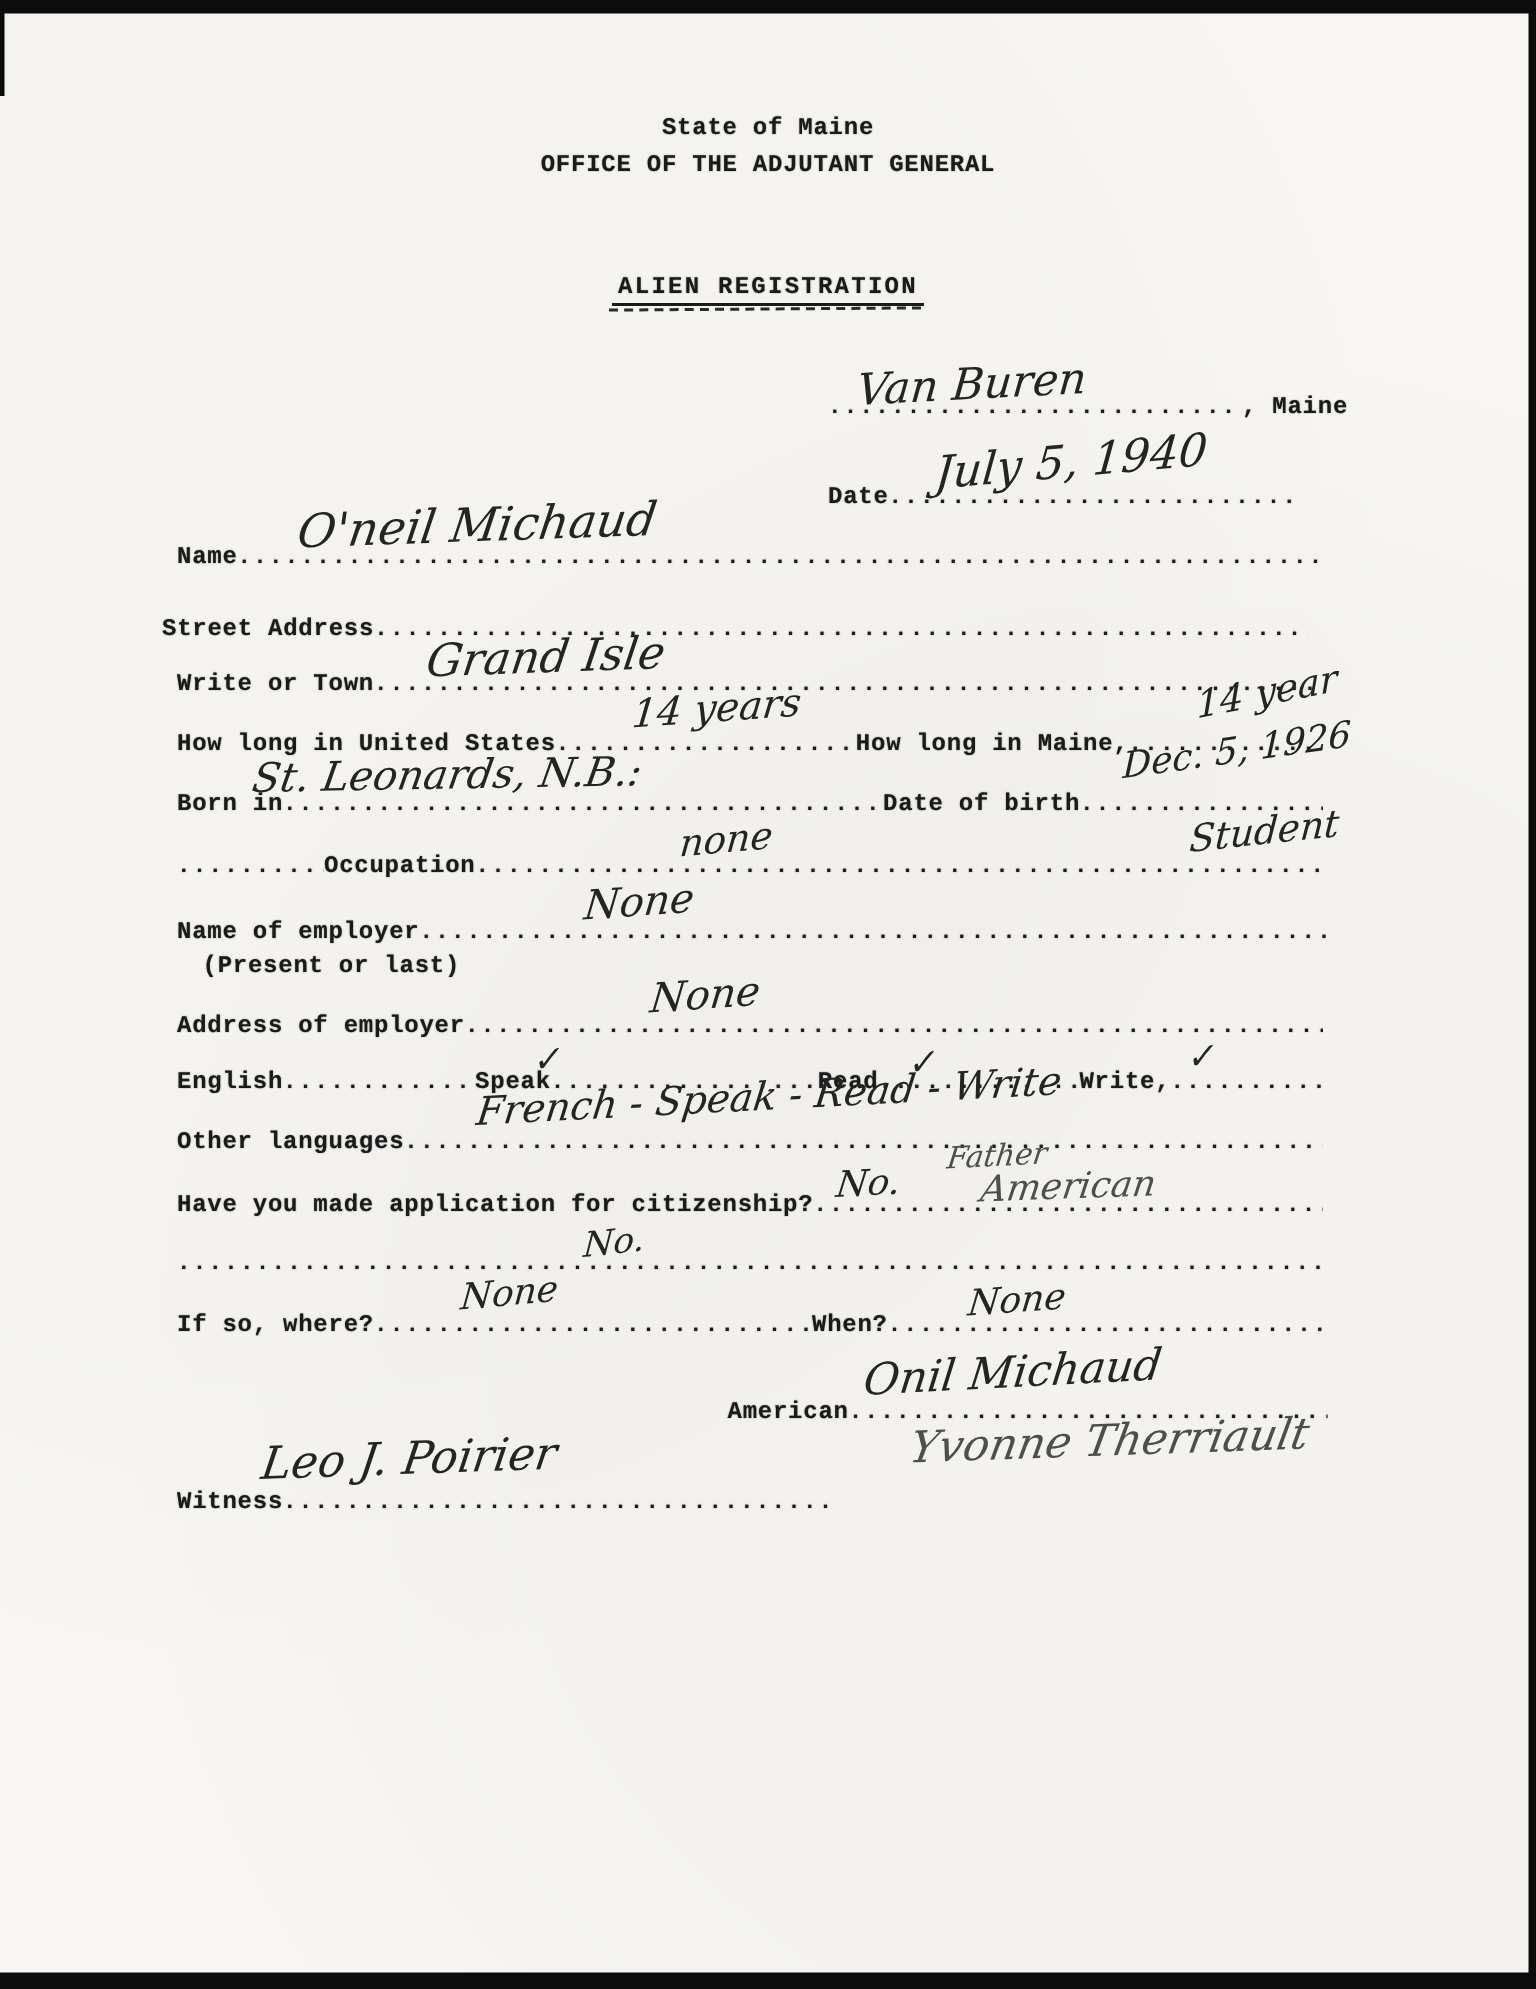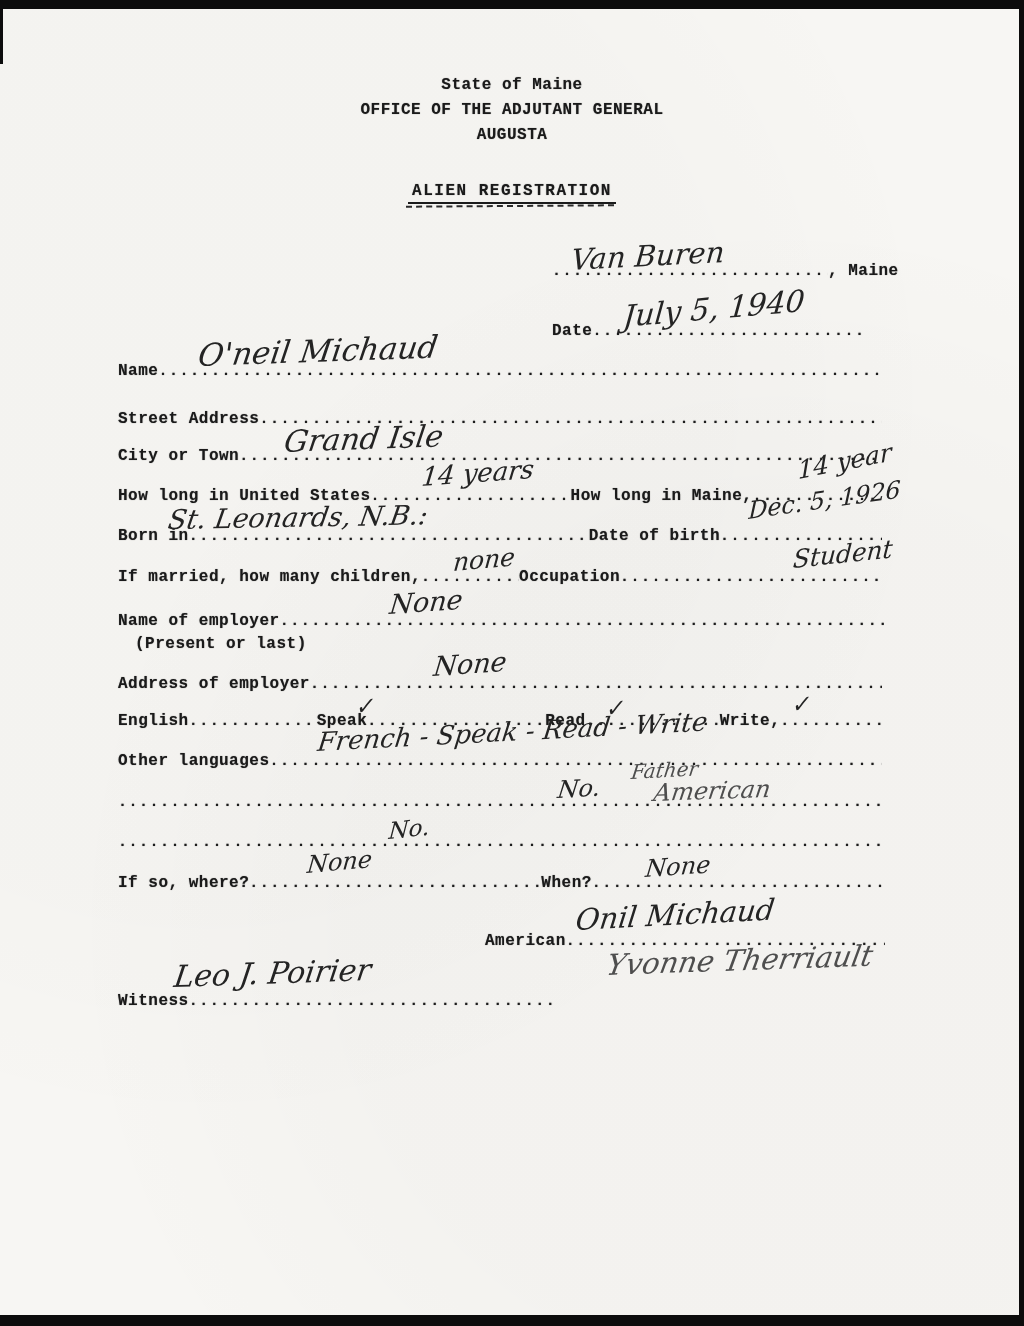--- a/index.html
+++ b/index.html
@@ -50,67 +50,65 @@
 
 <div class="page">
 
   <div class="edge top"></div>
   <div class="edge bottom"></div>
   <div class="edge right"></div>
   <div class="edge left"></div>
 
   <div class="hdr typed" style="top:76px">State of Maine</div>
   <div class="hdr typed" style="top:101px">OFFICE OF THE ADJUTANT GENERAL</div>
-  <div class="hdr typed" style="top:126px">AUGUSTA</div>
 
   <div class="title-wrap" style="top:182px">
     <span class="title-inner"><span class="typed title">ALIEN REGISTRATION</span></span>
   </div>
 
   <div class="row" style="left:552px;top:262px;width:344px">
     <span class="dots fixed" style="width:276px">............................................................................................................................................................................................................................</span>
     <span class="typed">, Maine</span>
   </div>
 
   <div class="row" style="left:552px;top:322px;width:312px">
     <span class="typed">Date</span>
     <span class="dots">............................................................................................................................................................................................................................</span>
   </div>
 
   <div class="row" style="left:118px;top:362px;width:764px">
     <span class="typed">Name</span>
     <span class="dots">............................................................................................................................................................................................................................</span>
   </div>
 
-  <div class="row" style="left:118px;top:410px;width:764px">
+  <div class="row" style="left:108px;top:410px;width:764px">
     <span class="typed">Street Address</span>
     <span class="dots">............................................................................................................................................................................................................................</span>
   </div>
 
   <div class="row" style="left:118px;top:447px;width:764px">
-    <span class="typed">City or Town</span>
+    <span class="typed">Write or Town</span>
     <span class="dots">............................................................................................................................................................................................................................</span>
   </div>
 
   <div class="row" style="left:118px;top:487px;width:764px">
     <span class="typed">How long in United States</span>
     <span class="dots fixed" style="width:200px">............................................................................................................................................................................................................................</span>
     <span class="typed">How long in Maine,</span>
     <span class="dots">............................................................................................................................................................................................................................</span>
   </div>
 
   <div class="row" style="left:118px;top:527px;width:764px">
     <span class="typed">Born in</span>
     <span class="dots fixed" style="width:400px">............................................................................................................................................................................................................................</span>
     <span class="typed">Date of birth</span>
     <span class="dots">............................................................................................................................................................................................................................</span>
   </div>
 
   <div class="row" style="left:118px;top:568px;width:764px">
-    <span class="typed">If married, how many children,</span>
     <span class="dots fixed" style="width:98px">............................................................................................................................................................................................................................</span>
     <span class="typed">Occupation</span>
     <span class="dots">............................................................................................................................................................................................................................</span>
   </div>
 
   <div class="row" style="left:118px;top:612px;width:766px">
     <span class="typed">Name of employer</span>
     <span class="dots">............................................................................................................................................................................................................................</span>
   </div>
   <div class="row" style="left:135px;top:635px">
@@ -132,20 +130,21 @@
     <span class="typed">Write,</span>
     <span class="dots">............................................................................................................................................................................................................................</span>
   </div>
 
   <div class="row" style="left:118px;top:752px;width:764px">
     <span class="typed">Other languages</span>
     <span class="dots">............................................................................................................................................................................................................................</span>
   </div>
 
   <div class="row" style="left:118px;top:794px;width:764px">
+    <span class="typed">Have you made application for citizenship?</span>
     <span class="dots">............................................................................................................................................................................................................................</span>
   </div>
 
   <div class="row" style="left:118px;top:834px;width:764px">
     <span class="dots">............................................................................................................................................................................................................................</span>
   </div>
 
   <div class="row" style="left:118px;top:874px;width:764px">
     <span class="typed">If so, where?</span>
     <span class="dots fixed" style="width:292px">............................................................................................................................................................................................................................</span>

